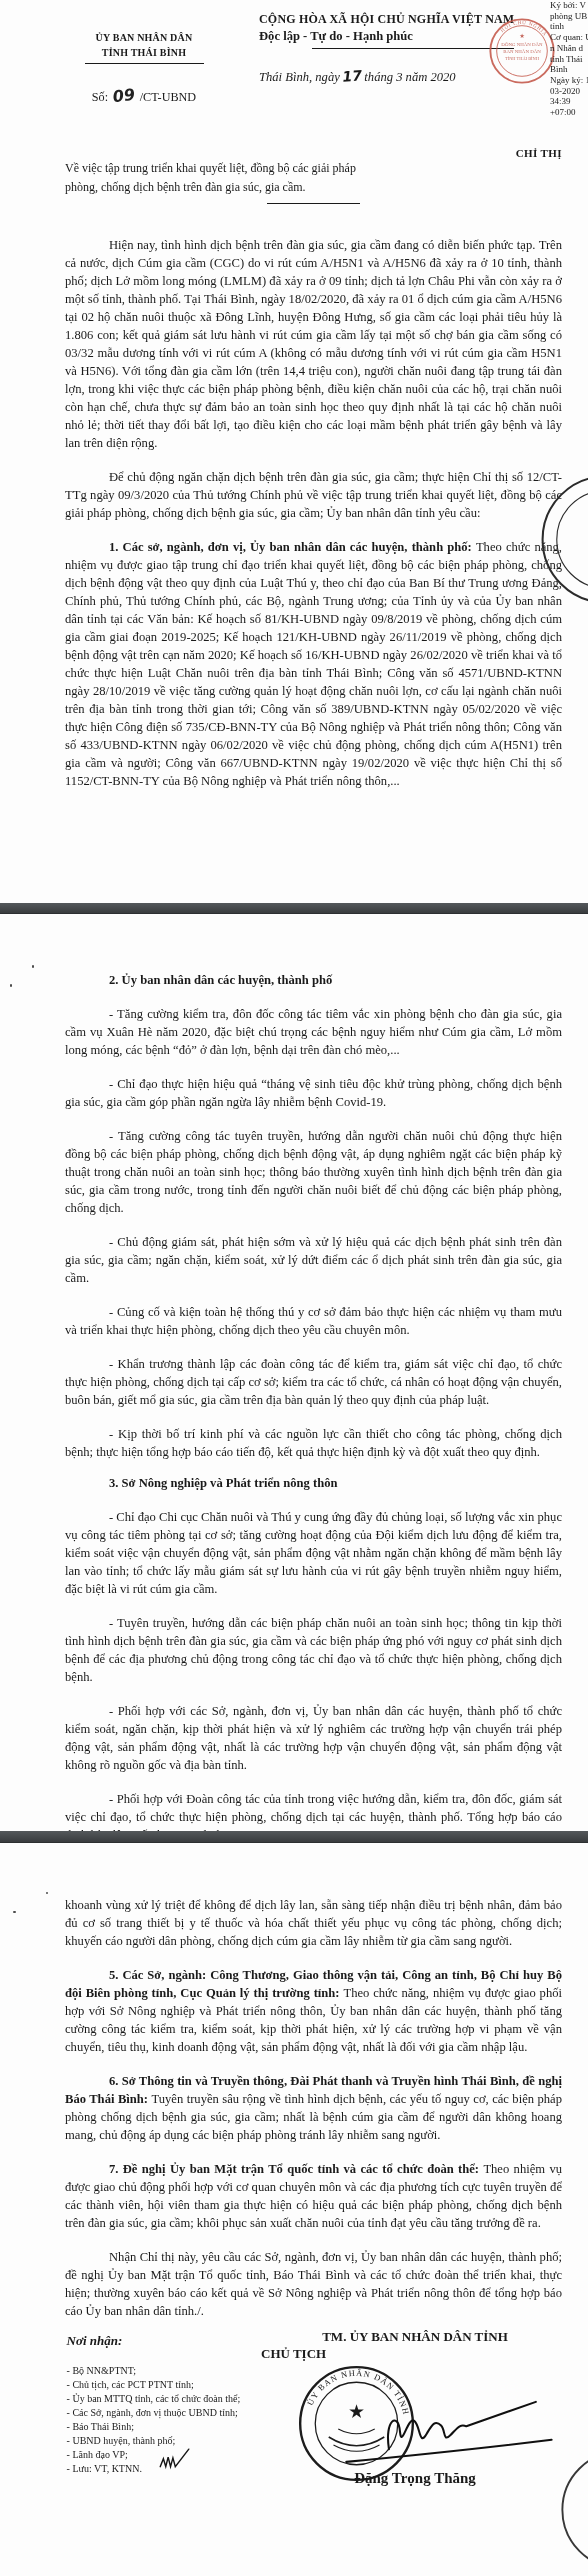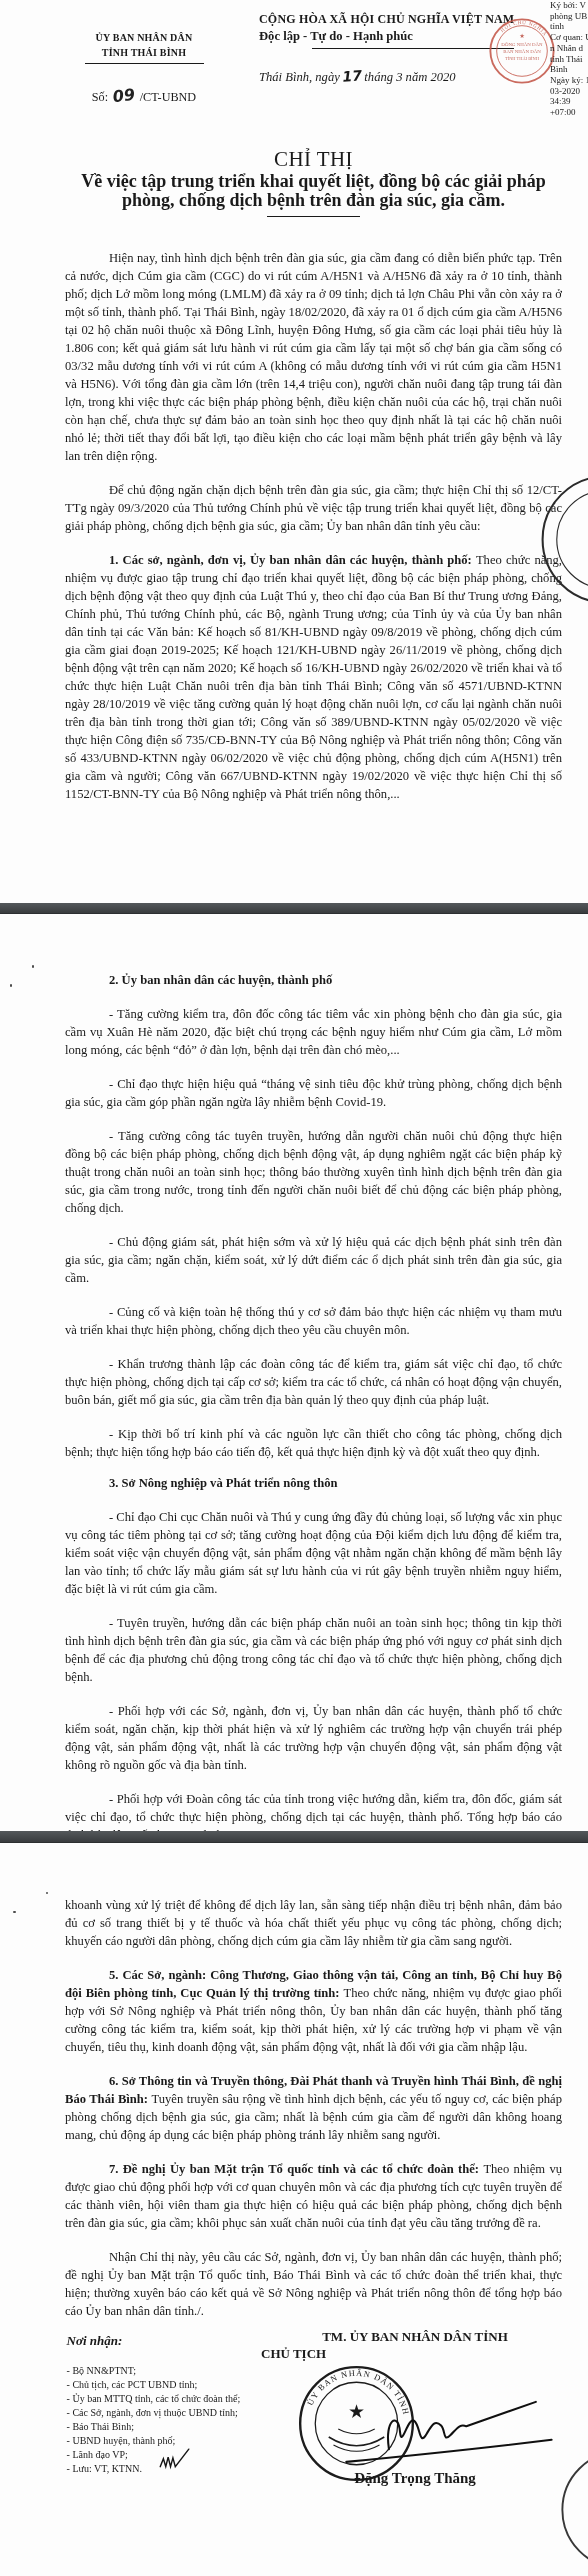--- a/index.html
+++ b/index.html
@@ -24,22 +24,22 @@
   .h-nat1{font-weight:bold;font-size:12px;letter-spacing:0.2px}
   .h-nat2{font-weight:bold;font-size:12.6px;margin-top:2.4px}
   .h-rule2{width:202px;border-top:1.3px solid #1a1a1a;margin:3.2px auto 0}
   .h-date{font-style:italic;font-size:12.6px;margin-top:19px;white-space:nowrap}
   .hand-day{font-family:"DejaVu Sans",sans-serif;font-style:italic;font-weight:bold;display:inline-block;transform:rotate(-4deg);font-size:14.2px;padding:0 2.4px}
   .digi-sign{position:absolute;left:550px;top:0;width:47px;font-size:9px;line-height:10.7px;color:#1b1b1b}
   .digi-sign div{white-space:nowrap}
   
   .content{padding:0 27px 0 65px}
   #page1 .content{padding-top:147px}
-  .doc-title{text-align:center;font-weight:normal;font-size:21px;letter-spacing:0.4px}
-  .doc-sub{text-align:center;font-weight:bold;font-size:18px;line-height:19px}
+  .doc-title{text-align:right;font-weight:bold;font-size:11px;letter-spacing:0.4px}
+  .doc-sub{font-weight:normal;font-size:12px;line-height:19px}
   .title-rule{width:93px;border-top:1.3px solid #1a1a1a;margin:5.5px auto 0}
   
   .para{font-size:12.6px;line-height:18px;text-align:justify;text-indent:44px;margin:16px 0 8px}
   .para.heading{font-weight:bold;margin:13px 0 8px}
   .para.body-noindent{text-indent:0}
   #page1 .para:first-of-type{margin-top:32px}
   #page2 .content{padding-top:44px}
   #page3 .content{padding-top:37px}
   
   .stamp-red{position:absolute;left:488px;top:17.4px;opacity:.88}
@@ -166,21 +166,21 @@
         <p class="para body"><b>6. Sở Thông tin và Truyền thông, Đài Phát thanh và Truyền hình Thái Bình, đề nghị Báo Thái Bình: </b><span>Tuyên truyền sâu rộng về tình hình dịch bệnh, các yếu tố nguy cơ, các biện pháp phòng chống dịch bệnh gia súc, gia cầm; nhất là bệnh cúm gia cầm để người dân không hoang mang, chủ động áp dụng các biện pháp phòng tránh lây nhiễm sang người.</span></p>
         <p class="para body"><b>7. Đề nghị Ủy ban Mặt trận Tổ quốc tỉnh và các tổ chức đoàn thể: </b><span>Theo nhiệm vụ được giao chủ động phối hợp với cơ quan chuyên môn và các địa phương tích cực tuyên truyền để các thành viên, hội viên tham gia thực hiện có hiệu quả các biện pháp phòng, chống dịch bệnh trên đàn gia súc, gia cầm; khôi phục sản xuất chăn nuôi của tỉnh đạt yêu cầu tăng trưởng đề ra.</span></p>
         <p class="para body"><span>Nhận Chỉ thị này, yêu cầu các Sở, ngành, đơn vị, Ủy ban nhân dân các huyện, thành phố; đề nghị Ủy ban Mặt trận Tổ quốc tỉnh, Báo Thái Bình và các tổ chức đoàn thể triển khai, thực hiện; thường xuyên báo cáo kết quả về Sở Nông nghiệp và Phát triển nông thôn để tổng hợp báo cáo Ủy ban nhân dân tỉnh./.</span></p>
       </div>
 
     <div class="footer-area">
       <div class="recipients">
         <div class="label">Nơi nhận:</div>
         <div>
             <div>- Bộ NN&amp;PTNT;</div>
-            <div>- Chủ tịch, các PCT UBND tỉnh;</div>
+            <div>- Chủ tịch, các PCT PTNT tỉnh;</div>
             <div>- Ủy ban MTTQ tỉnh, các tổ chức đoàn thể;</div>
             <div>- Các Sở, ngành, đơn vị thuộc UBND tỉnh;</div>
             <div>- Báo Thái Bình;</div>
             <div>- UBND huyện, thành phố;</div>
             <div>- Lãnh đạo VP;</div>
             <div>- Lưu: VT, KTNN.</div>
           </div>
       </div>
 
       <svg class="pen-mark" width="35" height="27" viewBox="0 0 44 34">

